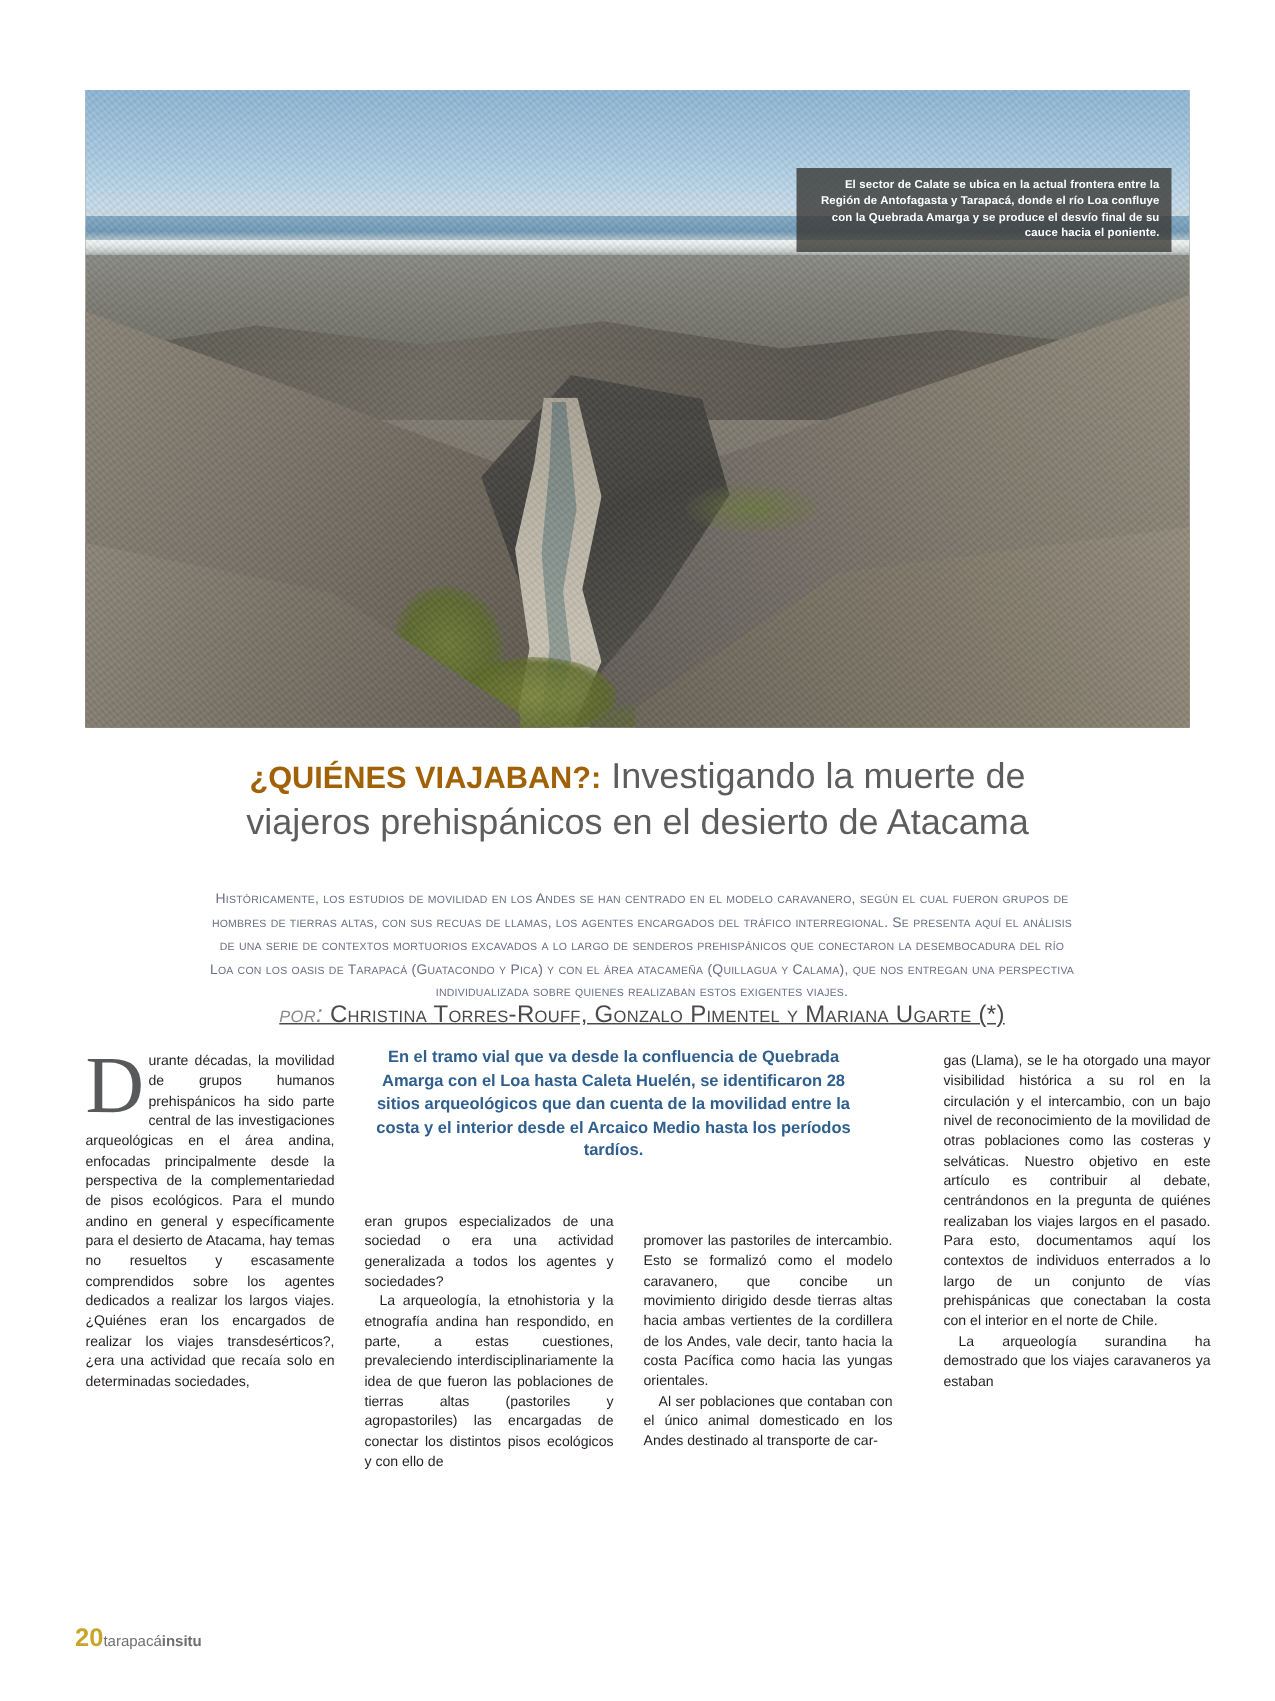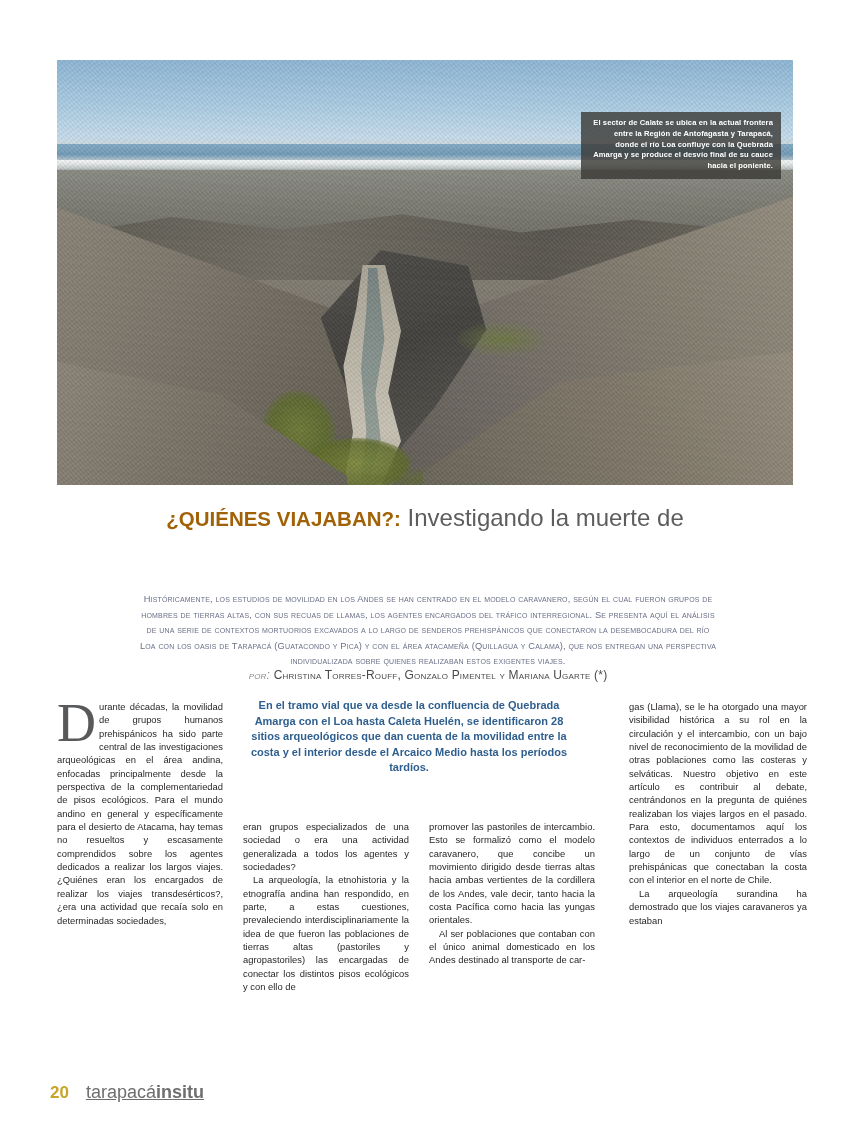--- a/index.html
+++ b/index.html
@@ -216,21 +216,21 @@
       repeating-linear-gradient(48deg, rgba(0,0,0,.045) 0px, rgba(0,0,0,.045) 1px, rgba(255,255,255,.03) 2px, rgba(255,255,255,.03) 3px),
       repeating-linear-gradient(-37deg, rgba(0,0,0,.035) 0px, rgba(0,0,0,.035) 1px, rgba(255,255,255,.02) 2px, rgba(255,255,255,.02) 4px);
     pointer-events: none;
   }
 
   
   .photo-caption {
     position: absolute;
     right: 12px;
     top: 52px;
-    width: 200px;
+    width: 250px;
     background: rgba(58,56,52,.80);
     color: #ffffff;
     font-size: 7.6px;
     line-height: 1.42;
     font-weight: bold;
     padding: 6px 8px 7px 8px;
     text-align: right;
     box-sizing: border-box;
     letter-spacing: .1px;
   }
@@ -269,24 +269,25 @@
     letter-spacing: .15px;
   }
 
   
   .byline {
     position: absolute;
     left: 138px;
     top: 668px;
     width: 580px;
     text-align: center;
-    font-size: 12px;
+    font-size: 16px;
     color: #4a4a4a;
     font-variant: small-caps;
     letter-spacing: .2px;
+    text-decoration: underline;
   }
   .byline .por {
     color: #8a8a8a;
     font-style: italic;
   }
 
   
   .pullquote {
     position: absolute;
     left: 239px;
@@ -313,21 +314,21 @@
     width: 166px;
     font-size: 9.4px;
     line-height: 1.42;
     text-align: justify;
     color: #231f20;
     hyphens: auto;
   }
   .col p { margin: 0; text-indent: 10px; }
   .col p.first { text-indent: 0; }
   .col1 { left: 0; width: 166px; }
-  .col2 { left: 186px; width: 166px; top: 120px; }
+  .col2 { left: 186px; width: 166px; top: 107px; }
   .col3 { left: 372px; width: 166px; top: 120px; }
   .col4 { left: 552px; width: 178px; margin-left: 20px; }
 
   .dropcap-block {
     position: relative;
   }
   .dropcap {
     float: left;
     font-family: "Liberation Serif", serif;
     font-size: 54px;
@@ -337,31 +338,30 @@
     font-weight: normal;
   }
 
   
   .footer {
     position: absolute;
     left: 50px;
     top: 1082px;
     display: flex;
     align-items: baseline;
-    gap: 17px;
+    gap: 0;
   }
   .folio {
     font-size: 17px;
     font-weight: bold;
     color: #c8a42a;
   }
   .mast {
-    font-size: 18px;
+    font-size: 10px;
     color: #6f6f6f;
-    text-decoration: underline;
   }
   .mast b { font-weight: bold; color: #6f6f6f; }
 </style>
 </head>
 <body>
 
 <div class="page">
 
   <div class="photo-wrap">
     <div class="photo"></div>
@@ -379,20 +379,21 @@
     <div class="veg2"></div>
     <div class="veg4"></div>
     <div class="fg-left"></div>
     <div class="fg-right"></div>
     <div class="grain"></div>
     <div class="photo-caption">El sector de Calate se ubica en la actual frontera entre la Región de Antofagasta y Tarapacá, donde el río Loa confluye con la Quebrada Amarga y se produce el desvío final de su cauce hacia el poniente.</div>
   </div>
 
   <div class="title">
     <span class="t-strong">¿QUIÉNES VIAJABAN?:</span><span class="t-light"> Investigando la muerte de</span><br>
+    <span class="t-light">viajeros prehispánicos en el desierto de Atacama</span>
   </div>
 
   <div class="abstract">Históricamente, los estudios de movilidad en los Andes se han centrado en el modelo caravanero, según el cual fueron grupos de hombres de tierras altas, con sus recuas de llamas, los agentes encargados del tráfico interregional. Se presenta aquí el análisis de una serie de contextos mortuorios excavados a lo largo de senderos prehispánicos que conectaron la desembocadura del río Loa con los oasis de Tarapacá (Guatacondo y Pica) y con el área atacameña (Quillagua y Calama), que nos entregan una perspectiva individualizada sobre quienes realizaban estos exigentes viajes.</div>
 
   <div class="byline">
     <span class="por">por:</span>
     <span>Christina Torres-Rouff, Gonzalo Pimentel y Mariana Ugarte (*)</span>
   </div>
 
   <div class="pullquote">En el tramo vial que va desde la confluencia de Quebrada Amarga con el Loa hasta Caleta Huelén, se identificaron 28 sitios arqueológicos que dan cuenta de la movilidad entre la costa y el interior desde el Arcaico Medio hasta los períodos tardíos.</div>

